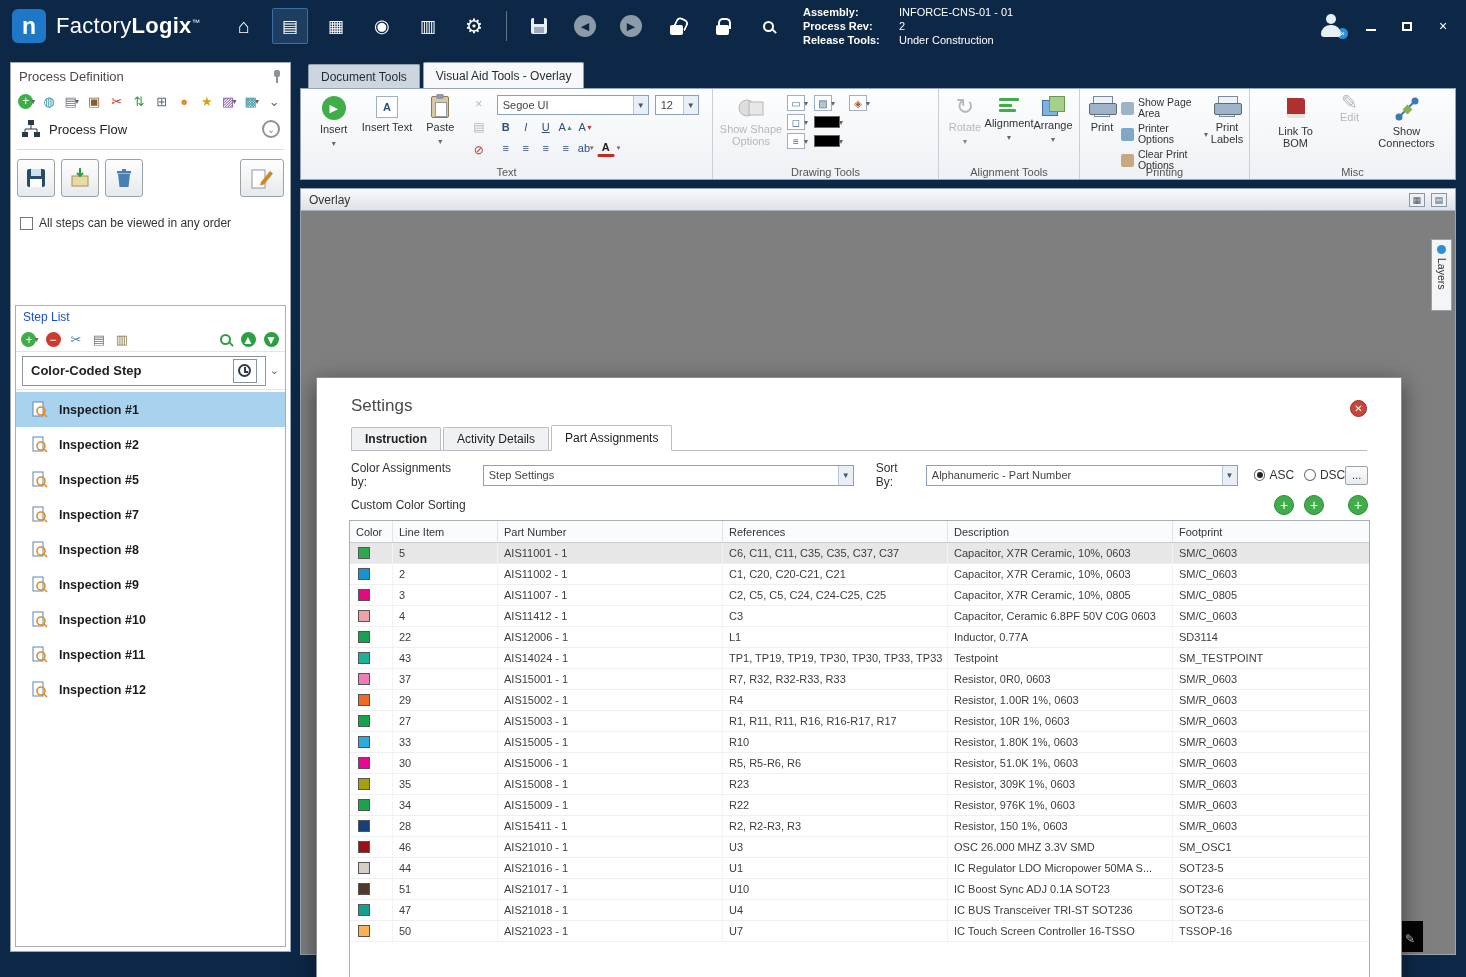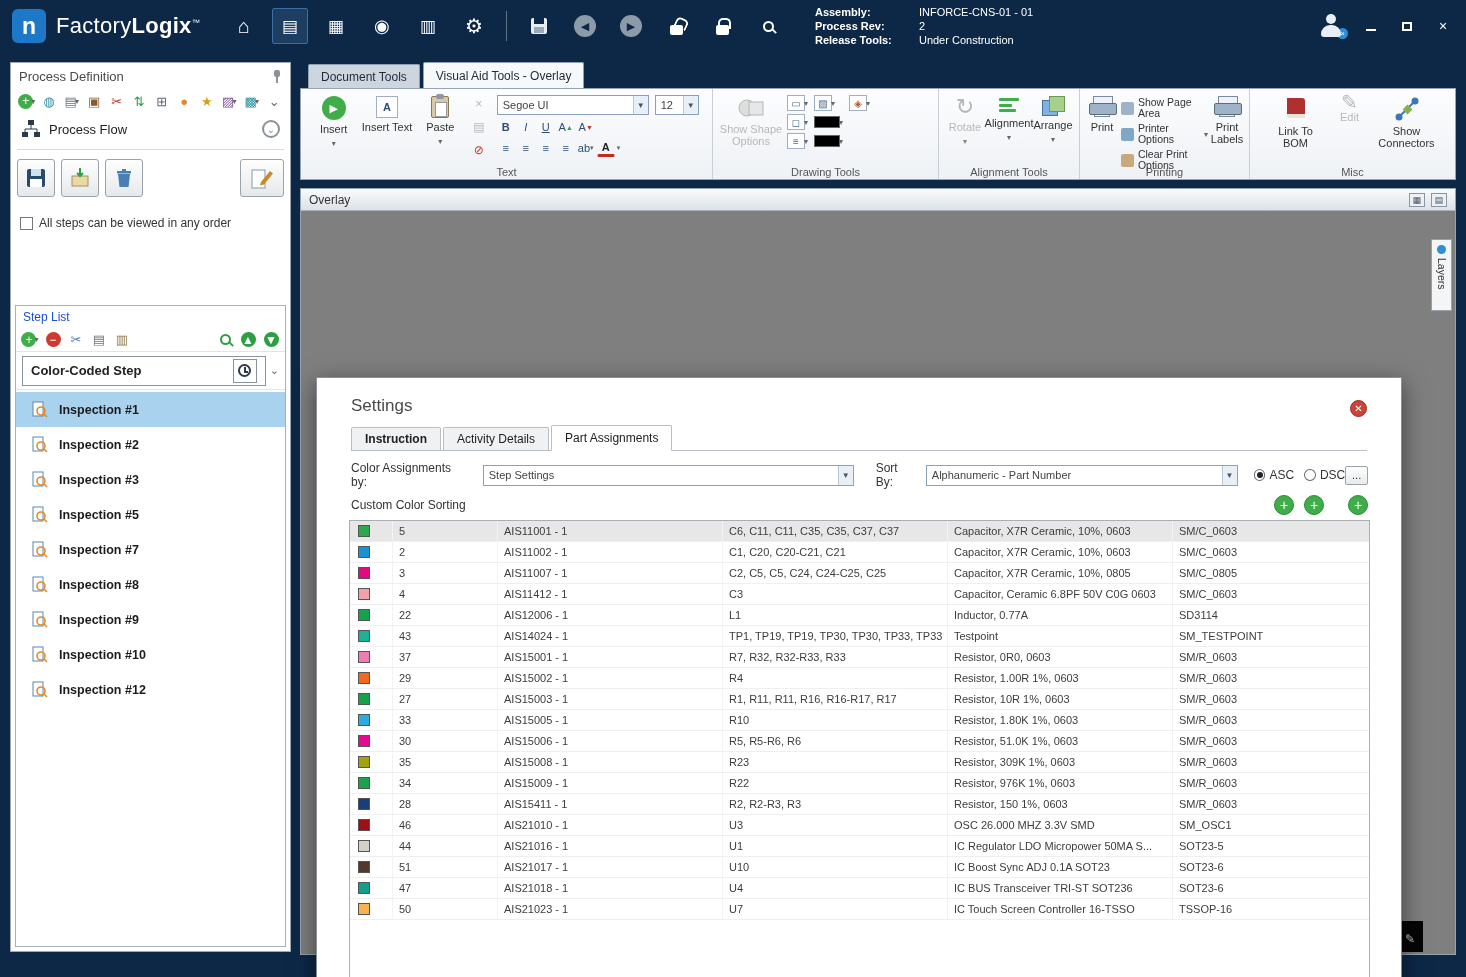--- a/index.html
+++ b/index.html
@@ -21,21 +21,21 @@
   .glyph { line-height:1; }
   .disk { width:16px; height:16px; background:#e8eef5; border-radius:2px; position:relative; }
   .disk::before { content:""; position:absolute; left:3px; top:0; width:10px; height:6px; background:#0d2847; }
   .disk::after { content:""; position:absolute; left:3px; bottom:1px; width:10px; height:6px; background:#0d2847; opacity:.35;}
   .circ { width:22px; height:22px; border-radius:50%; background:#8d9aa8; color:#0d2847; display:flex; align-items:center; justify-content:center; font-size:11px; }
   .lockbody { width:13px; height:10px; background:#fff; border-radius:2px; position:relative; margin-top:7px; }
   .lockbody::before { content:""; position:absolute; left:2px; top:-7px; width:9px; height:9px; border:2px solid #fff; border-bottom:none; border-radius:5px 5px 0 0; }
   .unlocked::before { left:5px; transform:rotate(25deg); }
   .mag { position:relative; width:11px; height:11px; border:2px solid currentColor; border-radius:50%; display:inline-block; }
   .mag::after { content:""; position:absolute; width:6px; height:2px; background:currentColor; transform:rotate(45deg); right:-5px; bottom:-2px; }
-  .assembly { margin-left:28px; font-size:11px; line-height:14px; display:grid; grid-template-columns:92px auto; column-gap:12px; }
+  .assembly { margin-left:16px; font-size:11px; line-height:14px; display:grid; grid-template-columns:92px auto; column-gap:4px; }
   .assembly .lbl { font-weight:bold; }
   .tb-right { margin-left:auto; display:flex; align-items:center; gap:18px; margin-right:14px; }
   .person { position:relative; width:26px; height:26px; }
   .person::before { content:""; position:absolute; left:8px; top:1px; width:10px; height:10px; border-radius:50%; background:#e8eef5; }
   .person::after { content:""; position:absolute; left:3px; top:12px; width:20px; height:12px; border-radius:9px 9px 3px 3px; background:#e8eef5; }
   .badge { position:absolute; right:-4px; bottom:0; width:11px; height:11px; border-radius:50%; background:#2d8fd8; color:#fff; font-size:8px; display:flex; align-items:center; justify-content:center; }
   .win-btn { color:#fff; font-size:14px; width:18px; text-align:center; }
   .minline { display:inline-block; width:10px; height:2px; background:#fff; }
   .maxbox { display:inline-block; width:10px; height:9px; border:2px solid #fff; }
 
@@ -356,28 +356,20 @@
 
   <div class="step-item">
     <svg width="17" height="17">
               <rect x="2" y="1" width="10" height="14" fill="#fff" stroke="#5b87b0"></rect>
               <circle cx="10" cy="10" r="4" fill="none" stroke="#e08a2e" stroke-width="1.6"></circle>
               <path d="M13 13l3 3" stroke="#e08a2e" stroke-width="1.6"></path>
             </svg>
     <span>Inspection #2</span>
   </div>
 
-  <div class="step-item">
-    <svg width="17" height="17">
-              <rect x="2" y="1" width="10" height="14" fill="#fff" stroke="#5b87b0"></rect>
-              <circle cx="10" cy="10" r="4" fill="none" stroke="#e08a2e" stroke-width="1.6"></circle>
-              <path d="M13 13l3 3" stroke="#e08a2e" stroke-width="1.6"></path>
-            </svg>
-    <span>Inspection #3</span>
-  </div>
 
 
   <div class="step-item">
     <svg width="17" height="17">
               <rect x="2" y="1" width="10" height="14" fill="#fff" stroke="#5b87b0"></rect>
               <circle cx="10" cy="10" r="4" fill="none" stroke="#e08a2e" stroke-width="1.6"></circle>
               <path d="M13 13l3 3" stroke="#e08a2e" stroke-width="1.6"></path>
             </svg>
     <span>Inspection #5</span>
   </div>
@@ -412,20 +404,28 @@
 
   <div class="step-item">
     <svg width="17" height="17">
               <rect x="2" y="1" width="10" height="14" fill="#fff" stroke="#5b87b0"></rect>
               <circle cx="10" cy="10" r="4" fill="none" stroke="#e08a2e" stroke-width="1.6"></circle>
               <path d="M13 13l3 3" stroke="#e08a2e" stroke-width="1.6"></path>
             </svg>
     <span>Inspection #10</span>
   </div>
 
+  <div class="step-item">
+    <svg width="17" height="17">
+              <rect x="2" y="1" width="10" height="14" fill="#fff" stroke="#5b87b0"></rect>
+              <circle cx="10" cy="10" r="4" fill="none" stroke="#e08a2e" stroke-width="1.6"></circle>
+              <path d="M13 13l3 3" stroke="#e08a2e" stroke-width="1.6"></path>
+            </svg>
+    <span>Inspection #11</span>
+  </div>
 
   <div class="step-item">
     <svg width="17" height="17">
               <rect x="2" y="1" width="10" height="14" fill="#fff" stroke="#5b87b0"></rect>
               <circle cx="10" cy="10" r="4" fill="none" stroke="#e08a2e" stroke-width="1.6"></circle>
               <path d="M13 13l3 3" stroke="#e08a2e" stroke-width="1.6"></path>
             </svg>
     <span>Inspection #12</span>
   </div>
 </div>
@@ -699,20 +699,28 @@
 
           <div class="dlg-row2">
             <span>Custom Color Sorting</span>
             <div class="spacer"></div>
             <span class="gplus">+</span>
             <span class="gplus" style="margin-left:10px">+</span>
             <span class="gplus" style="margin-left:24px">+</span>
           </div>
 
           <div class="dlg-table">
+            <div class="thead">
+              <div class="th">Color</div>
+              <div class="th">Line Item</div>
+              <div class="th">Part Number</div>
+              <div class="th">References</div>
+              <div class="th">Description</div>
+              <div class="th" style="border-right:none">Footprint</div>
+            </div>
             <div>
   <div class="trow selected">
     <div class="td">
                     <span class="swatch" style="background: rgb(46, 168, 79);"></span>
                   </div>
     <div class="td">5</div>
     <div class="td">AIS11001 - 1</div>
     <div class="td">C6, C11, C11, C35, C35, C37, C37</div>
     <div class="td">Capacitor,  X7R Ceramic, 10%, 0603</div>
     <div class="td" style="border-right:none">SM/C_0603</div>

